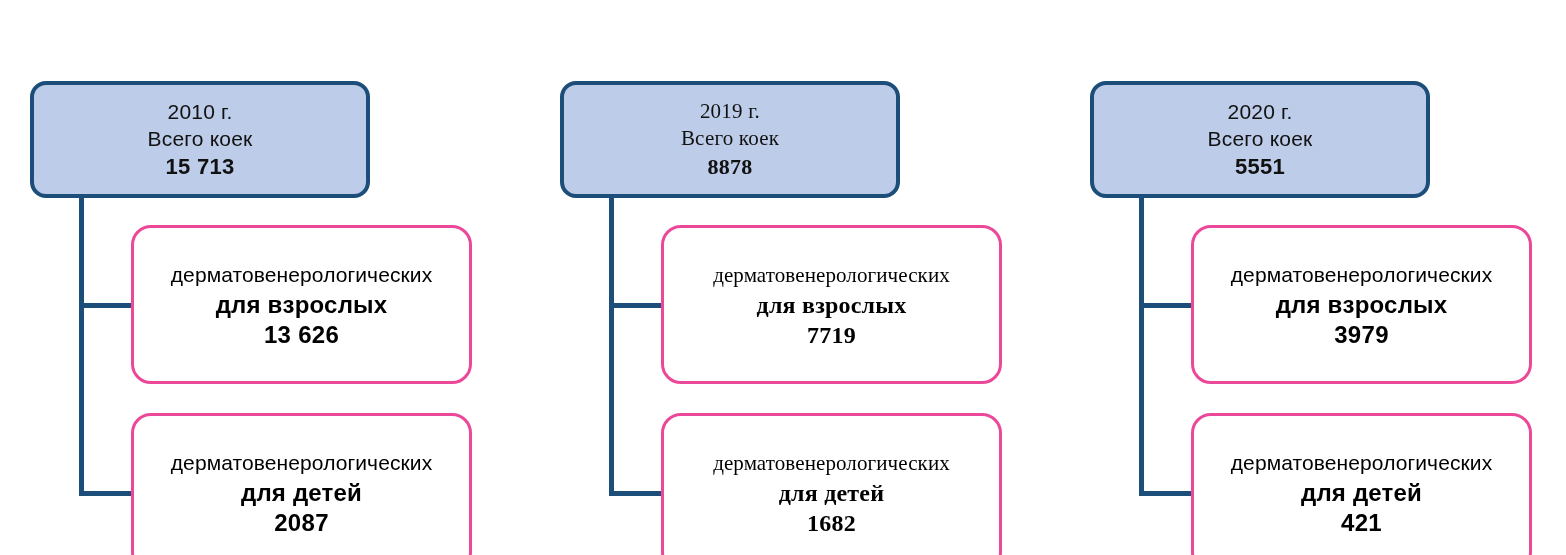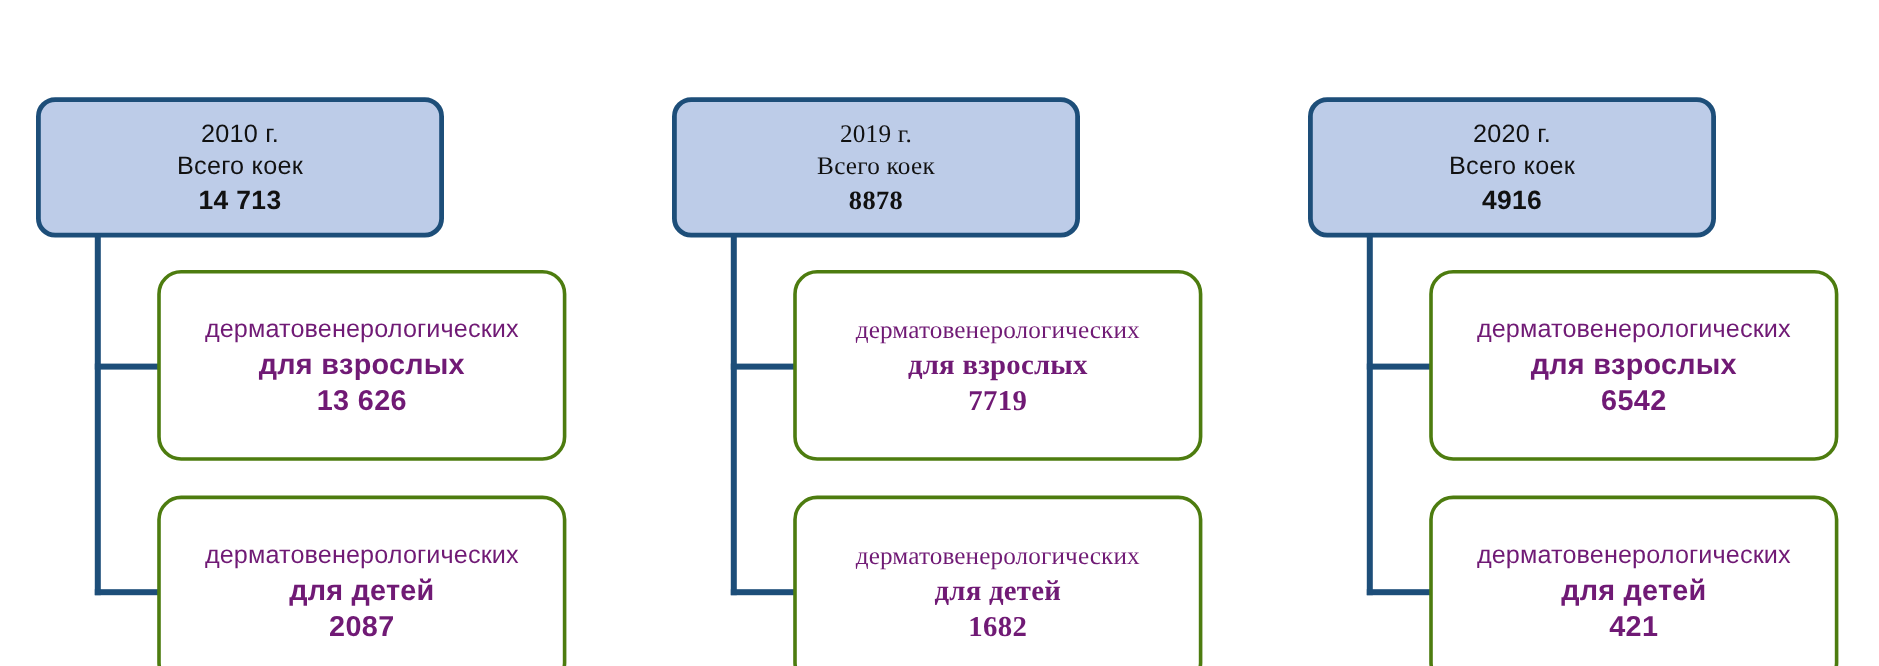--- a/index.html
+++ b/index.html
@@ -59,28 +59,28 @@
     letter-spacing: 0.3px;
   }
 
   
   .child-box {
     position: absolute;
     left: 131px;
     width: 341px;
     box-sizing: border-box;
     background: #ffffff;
-    border: 3px solid #4d7c0f;
+    border: 3px solid #ec4899;
     border-radius: 20px;
     display: flex;
     flex-direction: column;
     align-items: center;
     justify-content: center;
     text-align: center;
-    color: #701a75;
+    color: #000000;
   }
   .child-0 {
     top: 185px;
     height: 159px;
   }
   .child-1 {
     top: 373px;
     height: 159px;
   }
   .child-name {
@@ -123,21 +123,21 @@
 </head>
 <body>
 
 <div class="diagram">
 
   <div class="group group-0">
 
     <div class="total-box">
       <div class="total-line">2010 г.</div>
       <div class="total-line">Всего коек</div>
-      <div class="total-value">14 713</div>
+      <div class="total-value">15 713</div>
     </div>
 
     <div class="conn-vertical"></div>
     <div class="conn-stub conn-stub-0"></div>
     <div class="conn-stub conn-stub-1"></div>
 
     <div class="child-box child-0">
       <div class="child-name">дерматовенерологических</div>
       <div class="child-sub">для взрослых</div>
       <div class="child-value">13 626</div>
@@ -173,31 +173,31 @@
       <div class="child-sub">для детей</div>
       <div class="child-value">1682</div>
     </div>
   </div>
 
   <div class="group group-2">
 
     <div class="total-box">
       <div class="total-line">2020 г.</div>
       <div class="total-line">Всего коек</div>
-      <div class="total-value">4916</div>
+      <div class="total-value">5551</div>
     </div>
 
     <div class="conn-vertical"></div>
     <div class="conn-stub conn-stub-0"></div>
     <div class="conn-stub conn-stub-1"></div>
 
     <div class="child-box child-0">
       <div class="child-name">дерматовенерологических</div>
       <div class="child-sub">для взрослых</div>
-      <div class="child-value">6542</div>
+      <div class="child-value">3979</div>
     </div>
 
     <div class="child-box child-1">
       <div class="child-name">дерматовенерологических</div>
       <div class="child-sub">для детей</div>
       <div class="child-value">421</div>
     </div>
   </div>
 
 </div>

